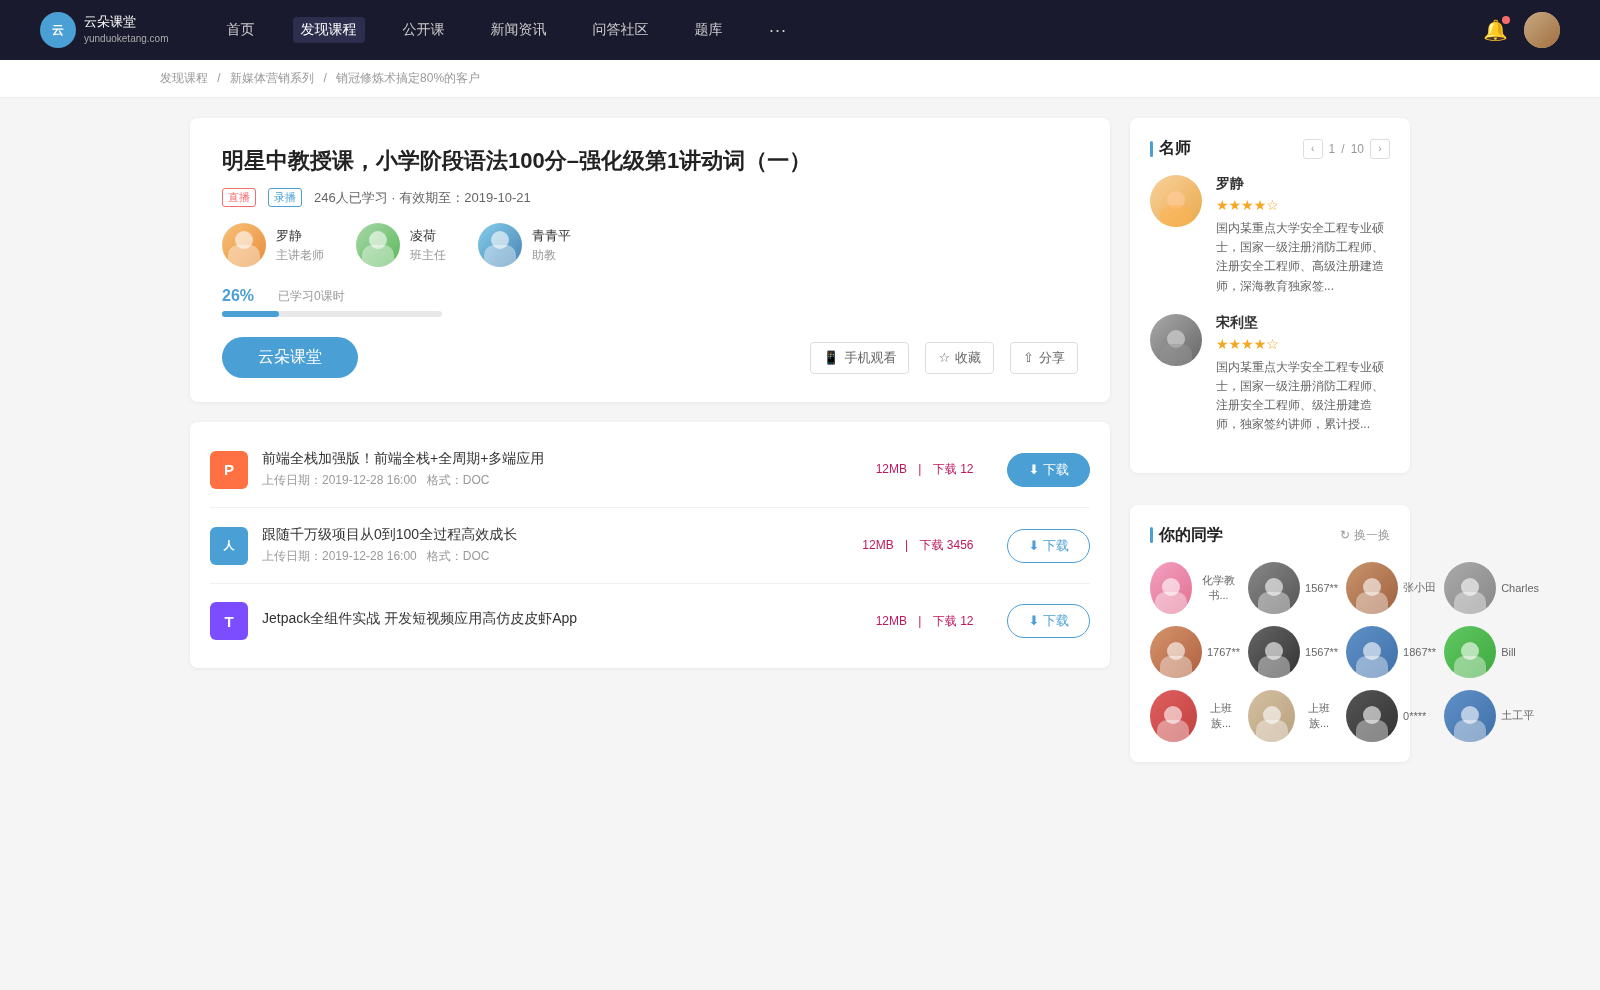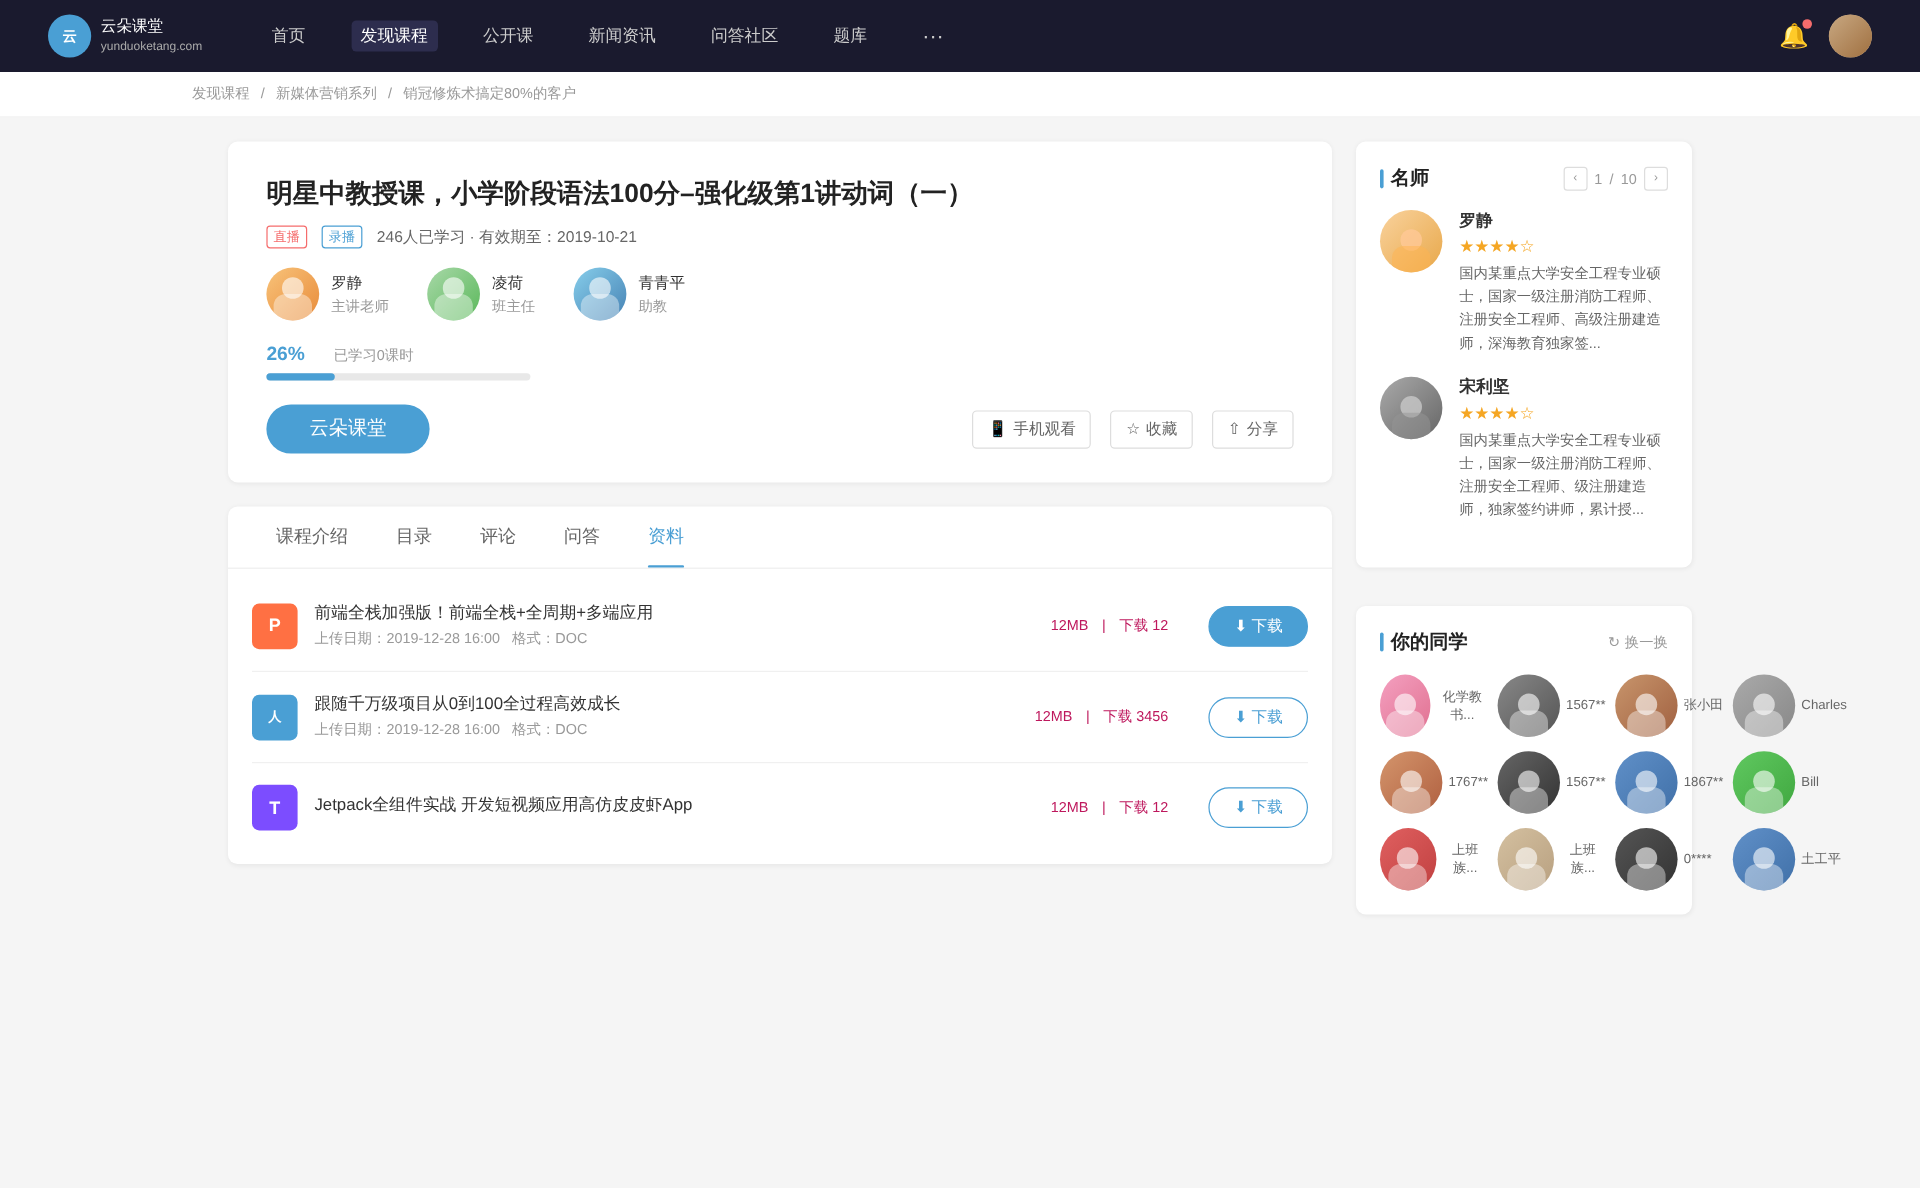--- a/index.html
+++ b/index.html
@@ -229,27 +229,20 @@
           </div>
           <div class="action-btn">
             <span>⇧</span>
             <span>分享</span>
           </div>
         </div>
       </div>
     </div>
 
     <div class="tabs-container">
-      <div class="tabs-header">
-        <div class="tab-item">课程介绍</div>
-        <div class="tab-item">目录</div>
-        <div class="tab-item">评论</div>
-        <div class="tab-item">问答</div>
-        <div class="tab-item active">资料</div>
-      </div>
       <div class="resource-list">
 
         <div class="resource-item">
           <div class="resource-icon orange">P</div>
           <div class="resource-info">
             <div class="resource-name">前端全栈加强版！前端全栈+全周期+多端应用</div>
             <div class="resource-meta">
               <span>上传日期：2019-12-28  16:00</span>&nbsp;&nbsp;
               <span>格式：DOC</span>
             </div>

